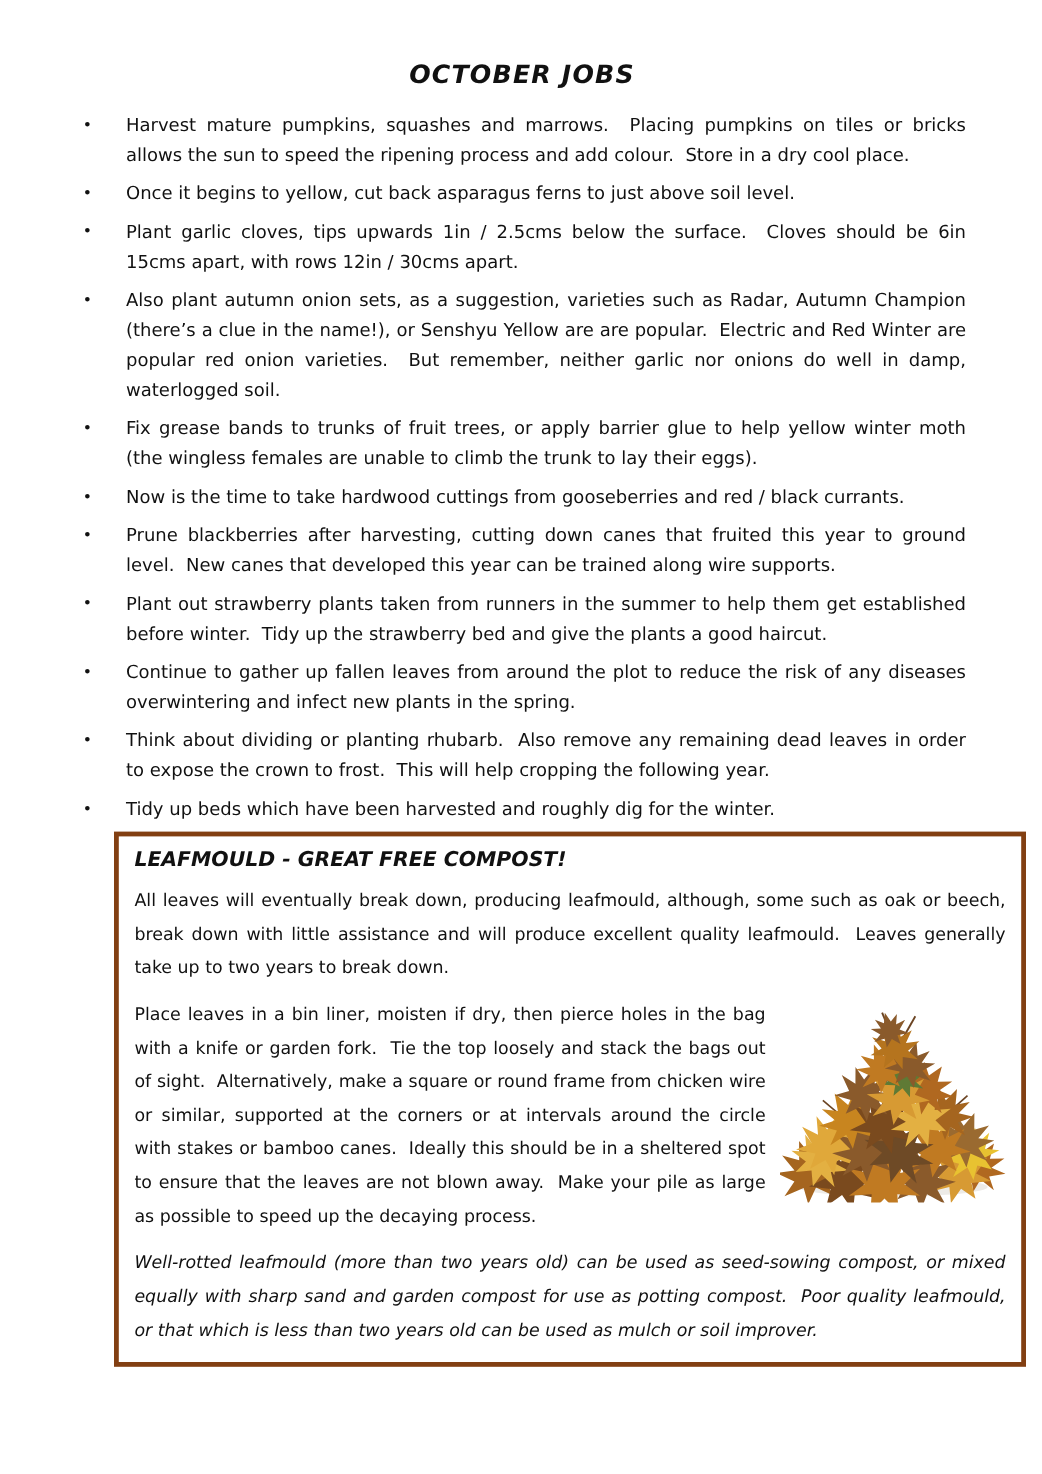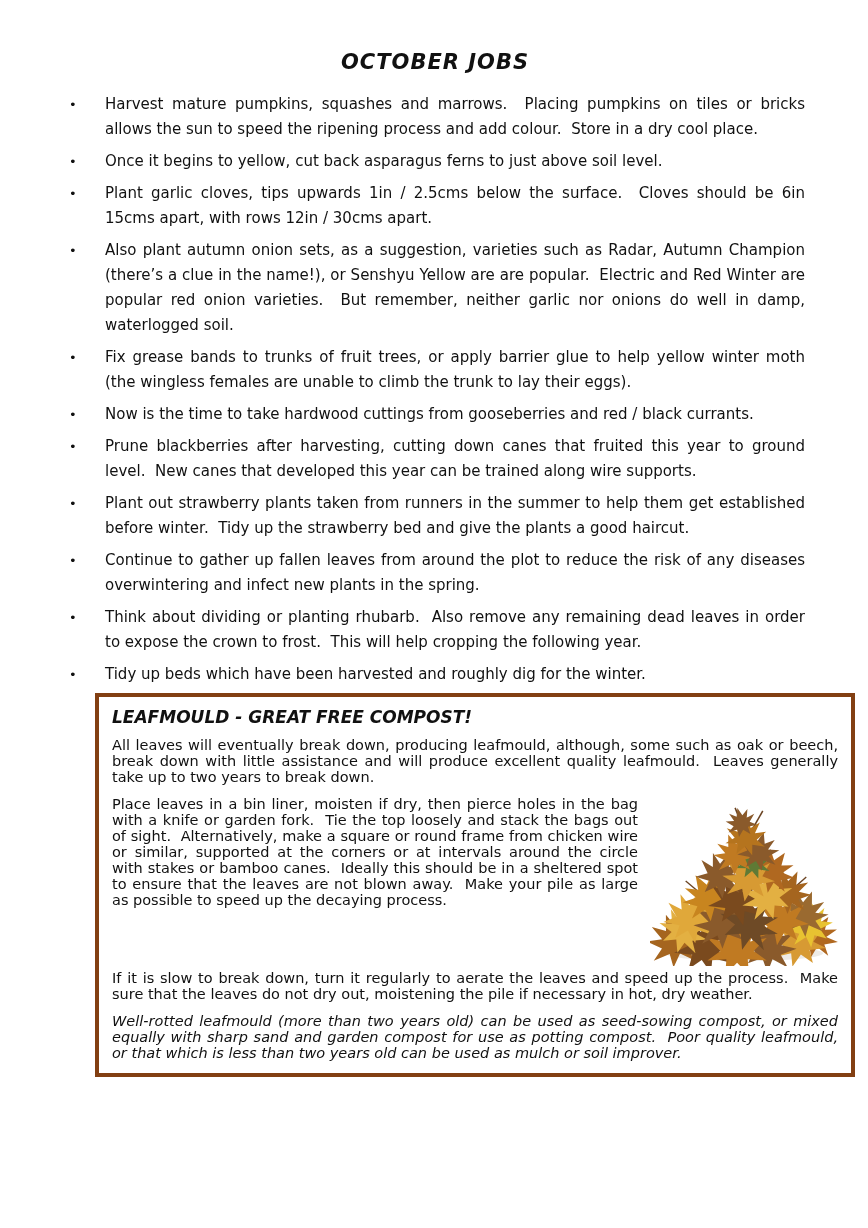--- a/index.html
+++ b/index.html
@@ -52,21 +52,21 @@
     margin-left: 40px;
   }
   .leafmould-heading {
     font-size: 17px;
     font-weight: bold;
     font-style: italic;
     margin: 2px 0 10px 0;
   }
   .leafmould-box p {
     font-size: 14.5px;
-    line-height: 16px;
+    line-height: 28px;
     text-align: justify;
     margin: 0 0 11px 0;
   }
   .leafmould-box p.last { margin-bottom: 2px; font-style: italic; }
   .leaf-pile {
     float: right;
     width: 188px;
     height: 168px;
     margin: 2px 0 4px 12px;
     background: #ffffff;
@@ -166,17 +166,16 @@
           <use href="#lf" transform="translate(104,64) rotate(5) scale(0.7)" fill="#5f7a35"></use>
           <use href="#lf" transform="translate(86,56) rotate(-20) scale(0.85)" fill="#c07a22"></use>
           <use href="#lf" transform="translate(110,53) rotate(15) scale(0.8)" fill="#8a5a2b"></use>
           <use href="#lf" transform="translate(97,38) rotate(5) scale(0.8)" fill="#b5741e"></use>
           <use href="#lf" transform="translate(92,24) rotate(-15) scale(0.6)" fill="#8a5a2b"></use>
         </g>
       </svg>
       <p>Place leaves in a bin liner, moisten if dry, then pierce holes in the bag with a knife or garden fork.&nbsp; Tie the top loosely and stack the bags out of sight.&nbsp; Alternatively, make a square or round frame from chicken wire or similar, supported at the corners or at intervals around the circle with stakes or bamboo canes.&nbsp; Ideally this should be in a sheltered spot to ensure that the leaves are not blown away.&nbsp; Make your pile as large as possible to speed up the decaying process.</p>
     </div>
 
-    <p class="clear">If it is slow to break down, turn it regularly to aerate the leaves and speed up the process.&nbsp; Make sure that the leaves do not dry out, moistening the pile if necessary in hot, dry weather.</p>
     <p class="last">Well-rotted leafmould (more than two years old) can be used as seed-sowing compost, or mixed equally with sharp sand and garden compost for use as potting compost.&nbsp; Poor quality leafmould, or that which is less than two years old can be used as mulch or soil improver.</p>
   </div>
 
 </div>
 
 </body></html>

